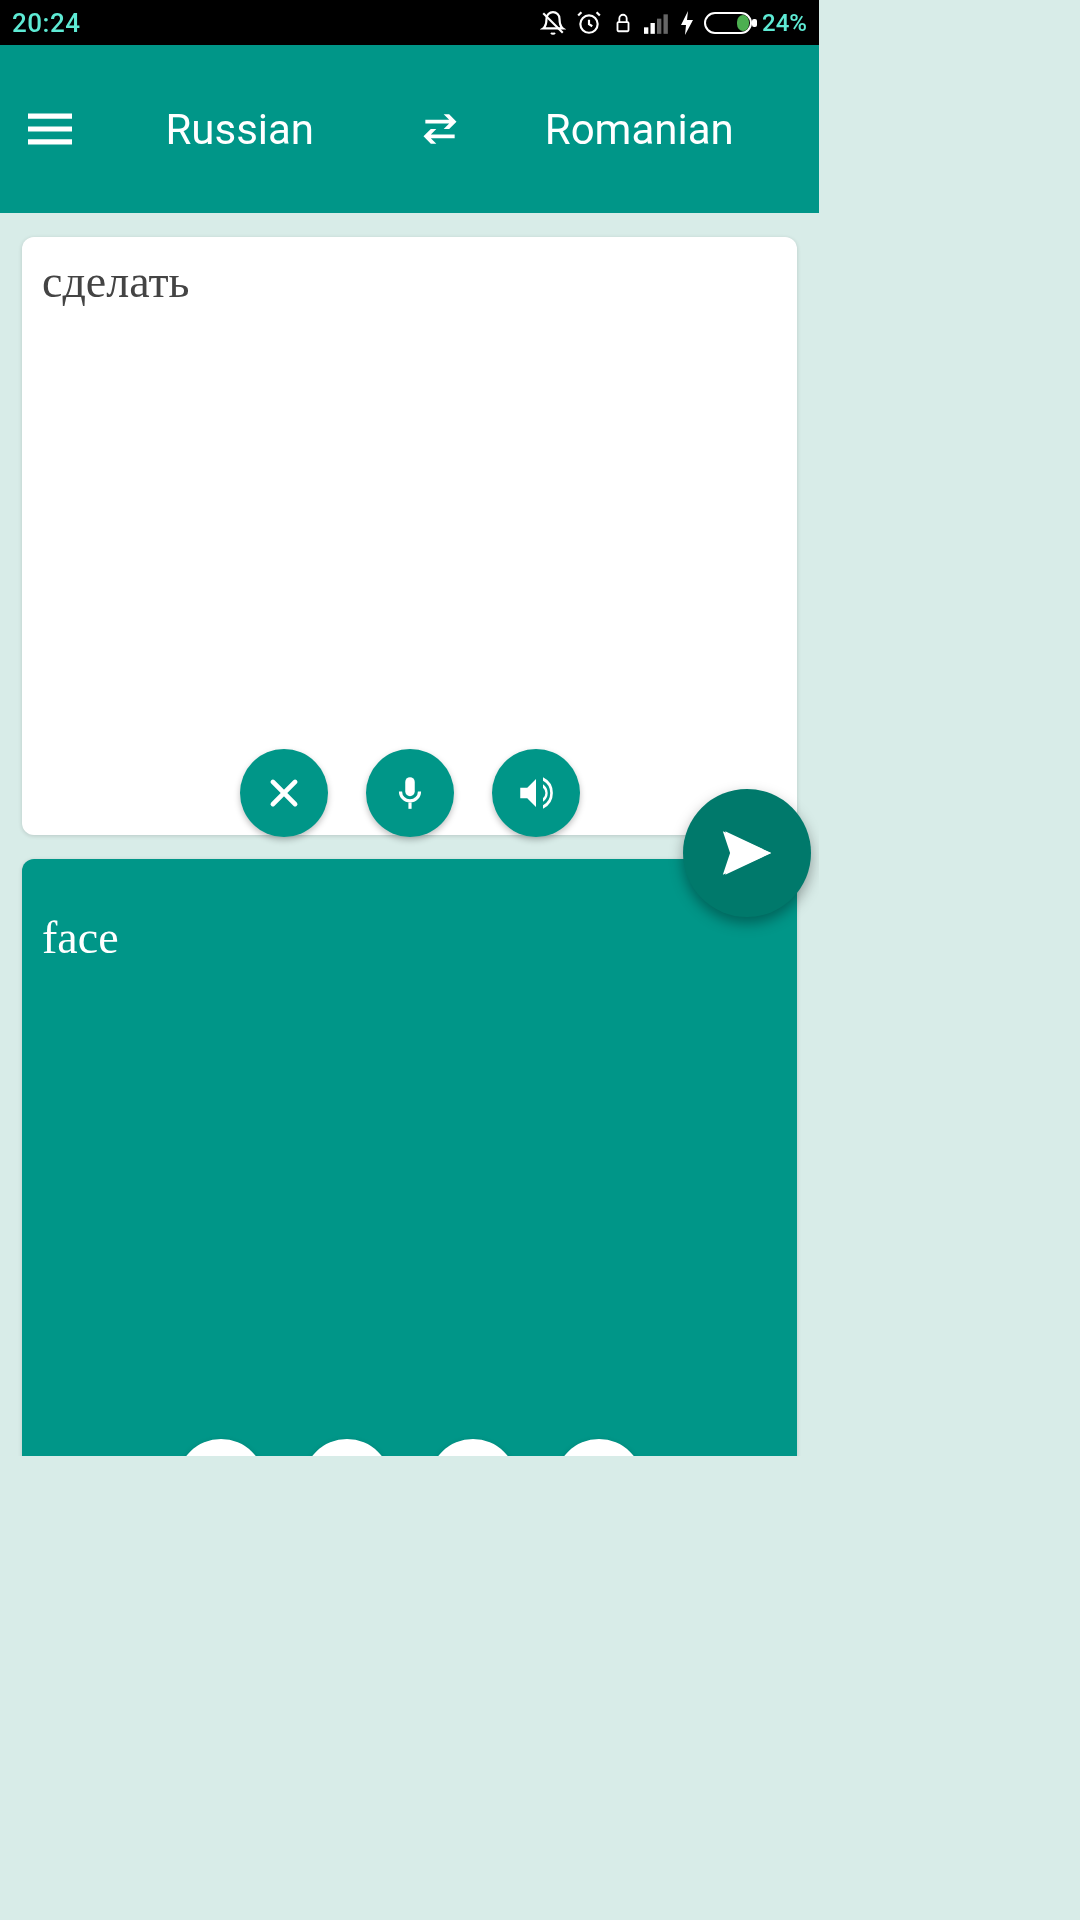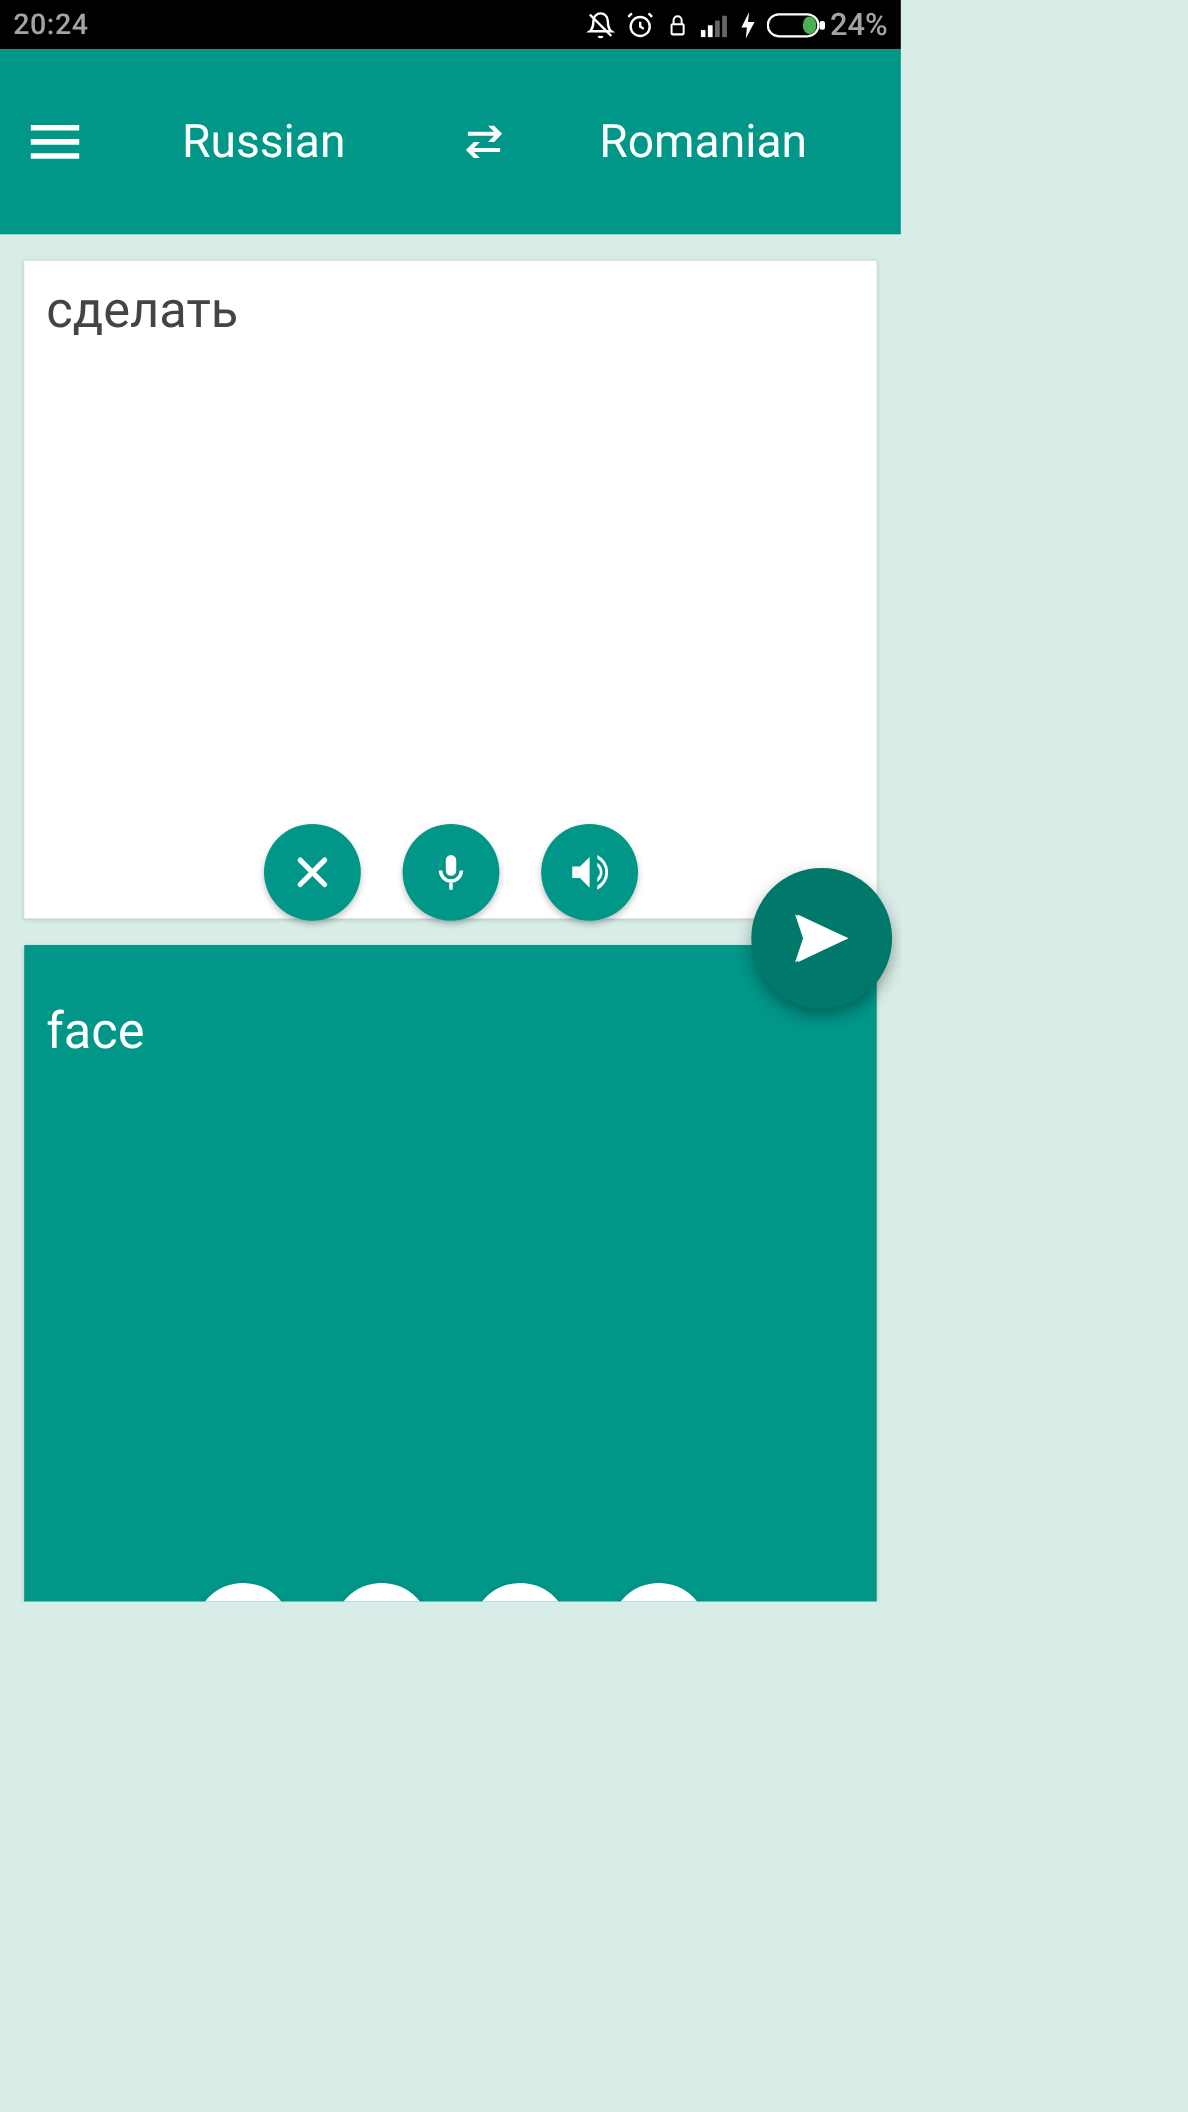--- a/index.html
+++ b/index.html
@@ -3,55 +3,56 @@
 <meta charset="utf-8">
 <style>
   * { margin: 0; padding: 0; box-sizing: border-box; }
   html, body { width: 819px; height: 1456px; font-family: Roboto, Arial, sans-serif; overflow: hidden; }
   body { background: #d8ece8; }
 
   
   .status-bar {
     height: 45px;
     background: #000;
-    color: #a3a3a3;
+    color: #5eead4;
     display: flex;
     align-items: center;
     justify-content: space-between;
     padding: 0 12px;
     font-size: 26px;
     font-weight: 500;
   }
   .status-left { letter-spacing: 0.5px; }
   .status-right { display: flex; align-items: center; gap: 10px; }
   .status-right svg { display: block; }
   .batt-wrap { display: flex; align-items: center; gap: 4px; }
-  .batt-pct { font-size: 28px; }
+  .batt-pct { font-size: 24px; }
 
   
   .app-bar {
     height: 168px;
     background: #009688;
     display: flex;
     align-items: center;
     padding: 0 20px;
     color: #fff;
   }
   .menu-btn { width: 60px; display:flex; align-items:center; justify-content:center; }
   .lang-left { flex: 1; text-align: center; font-size: 42px; font-weight: 400; }
   .swap-btn { width: 80px; display:flex; align-items:center; justify-content:center; }
   .lang-right { flex: 1; text-align: center; font-size: 42px; font-weight: 400; }
 
   
   .content { padding: 24px 22px 0 22px; position: relative; }
 
   .card {
-    border-radius: 1px;
+    border-radius: 12px;
     box-shadow: 0 1px 4px rgba(0,0,0,.15);
     position: relative;
+    font-family: Liberation Serif, serif;
   }
   .card-input {
     background: #fff;
     height: 598px;
     margin-bottom: 24px;
   }
   .card-input .text {
     color: #444;
     font-size: 46px;
     padding: 18px 20px;

